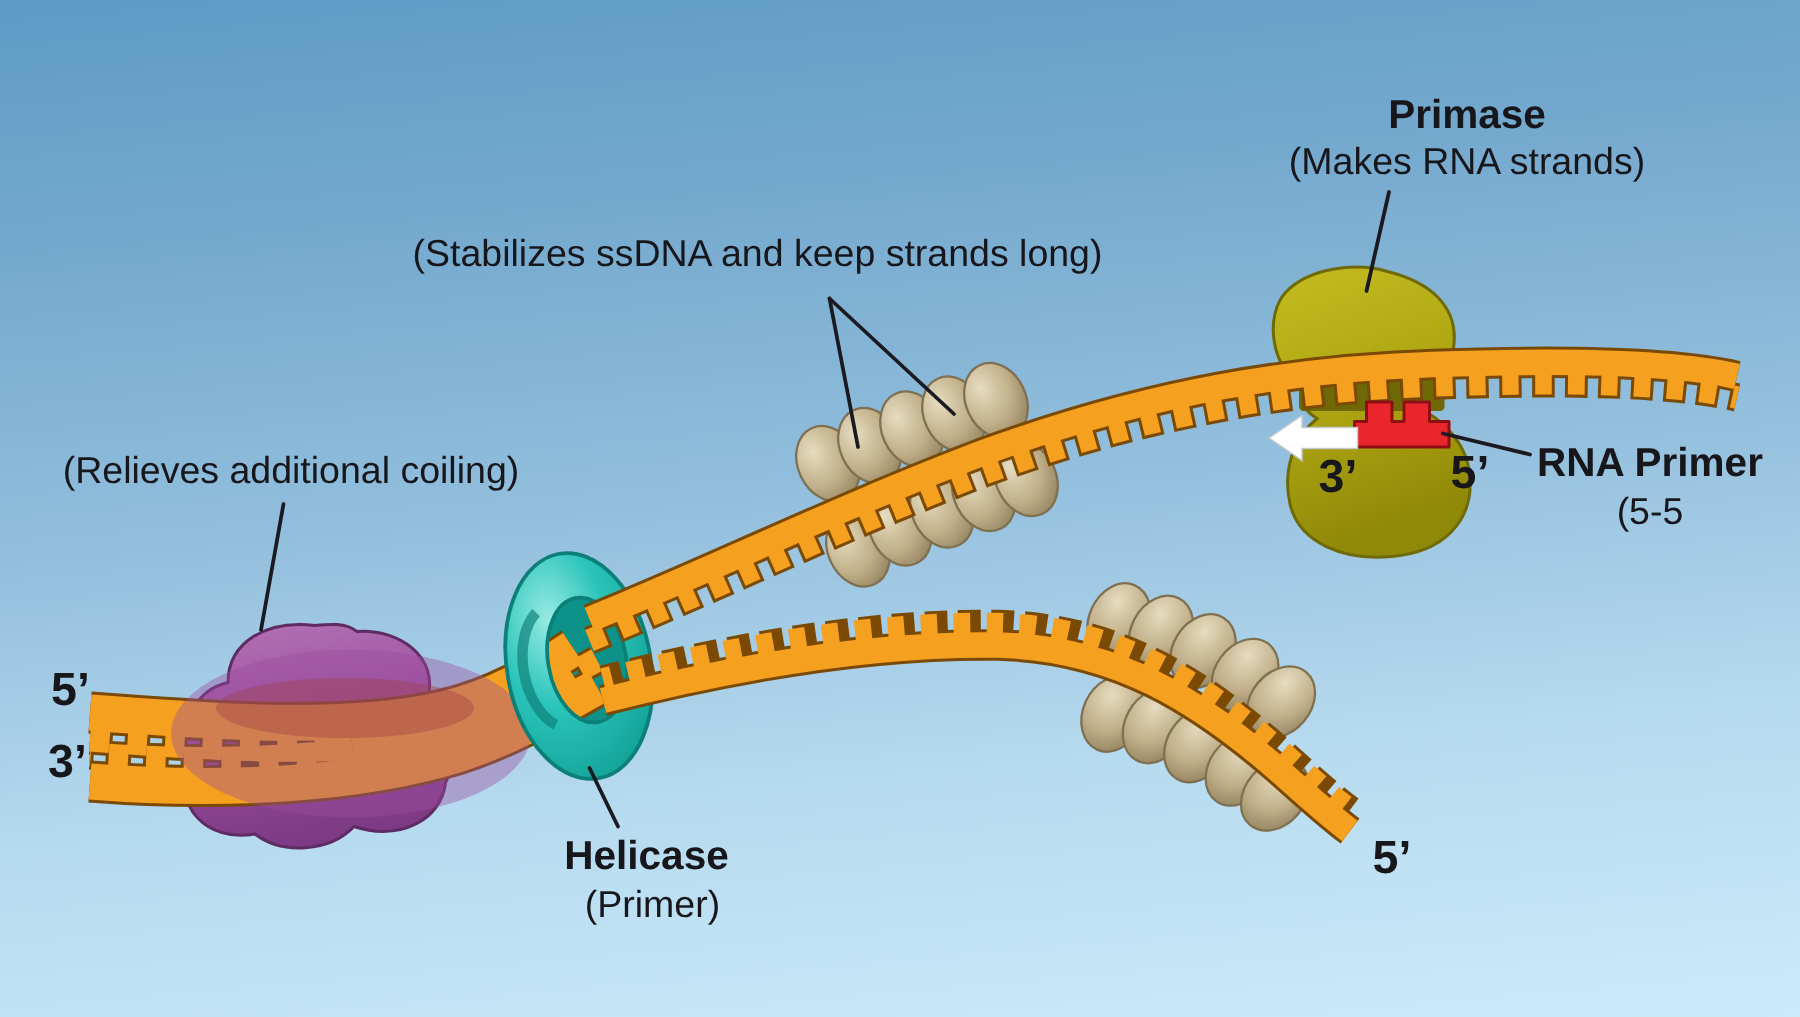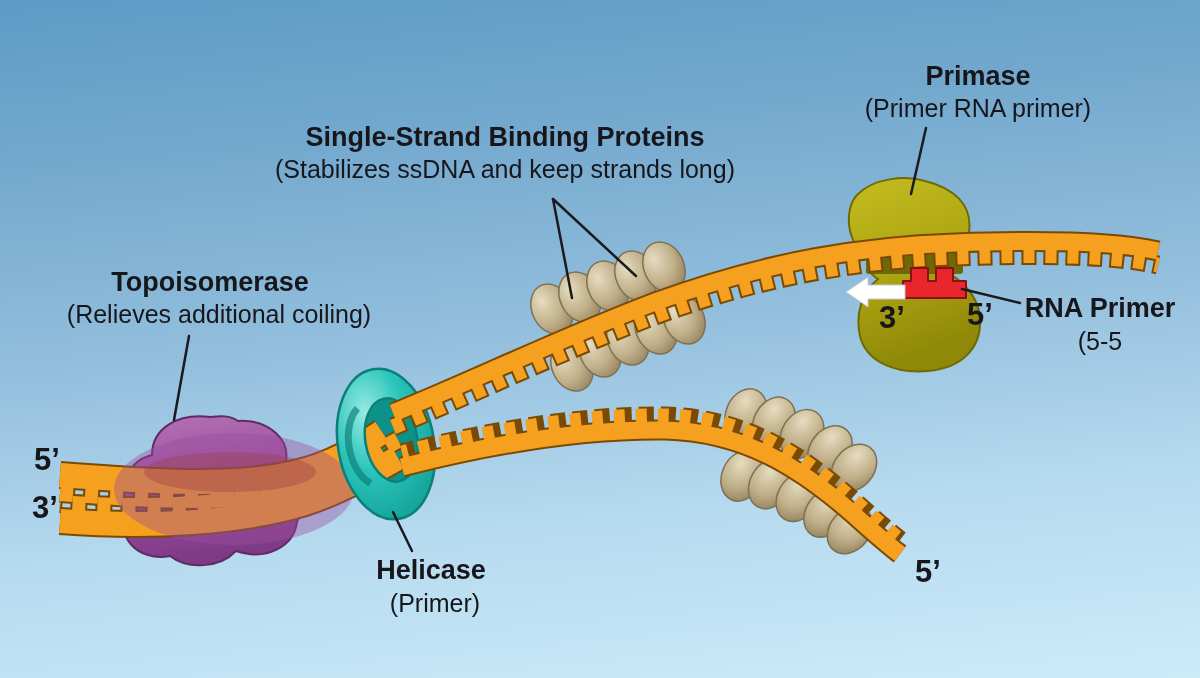--- a/index.html
+++ b/index.html
@@ -148,27 +148,25 @@
       <path d="M189,336 L174,420"></path>
       <path d="M393,512 L412,551"></path>
       <path d="M553,199 L572,298"></path>
       <path d="M553,199 L636,276"></path>
       <path d="M926,128 L911,194"></path>
       <path d="M1020,303 L962,289"></path>
     </g>
   </svg>
 
   <div class="lbl title" style="left:978px;top:61px;">Primase</div>
-  <div class="lbl sub" style="left:978px;top:94px;">(Primer RNA primer)</div>
+  <div class="lbl sub" style="left:978px;top:94px;">(Makes RNA strands)</div>
 
-  <div class="lbl title" style="left:505px;top:122px;">Single-Strand Binding Proteins</div>
   <div class="lbl sub" style="left:505px;top:155px;">(Stabilizes ssDNA and keep strands long)</div>
 
-  <div class="lbl title" style="left:210px;top:267px;">Topoisomerase</div>
-  <div class="lbl sub" style="left:219px;top:300px;">(Relieves additional coiling)</div>
+  <div class="lbl sub" style="left:194px;top:300px;">(Relieves additional coiling)</div>
 
   <div class="lbl title" style="left:431px;top:555px;">Helicase</div>
   <div class="lbl sub" style="left:435px;top:589px;">(Primer)</div>
 
   <div class="lbl rnablock" style="left:1100px;top:292px;">
     <div class="title">RNA Primer</div>
     <div class="sub">(5-5</div>
   </div>
 
   <div class="lbl prime" style="left:47px;top:442px;">5’</div>

